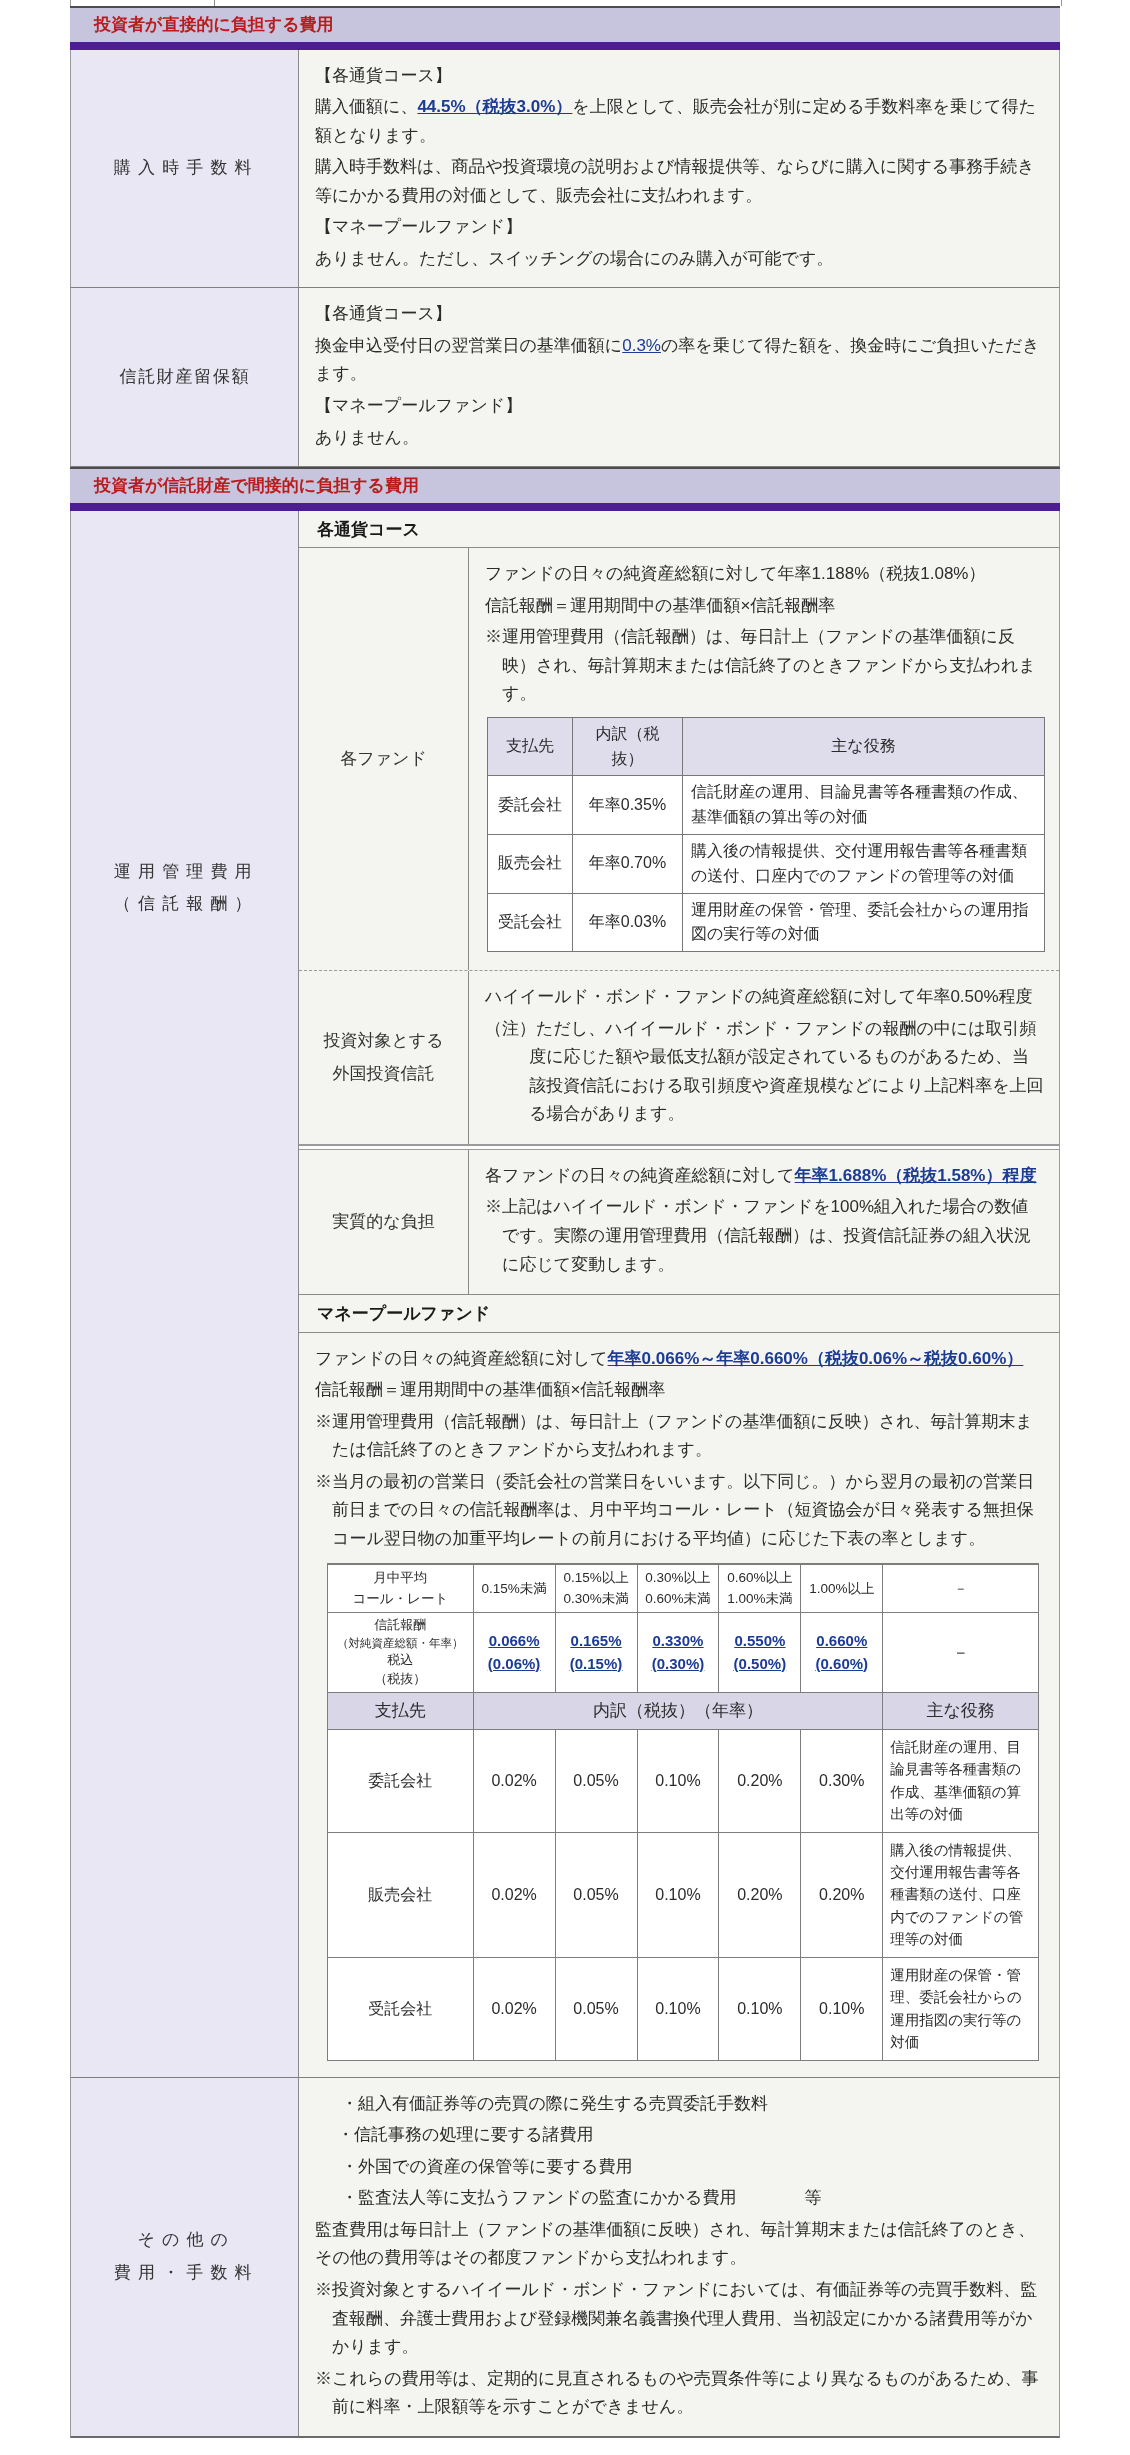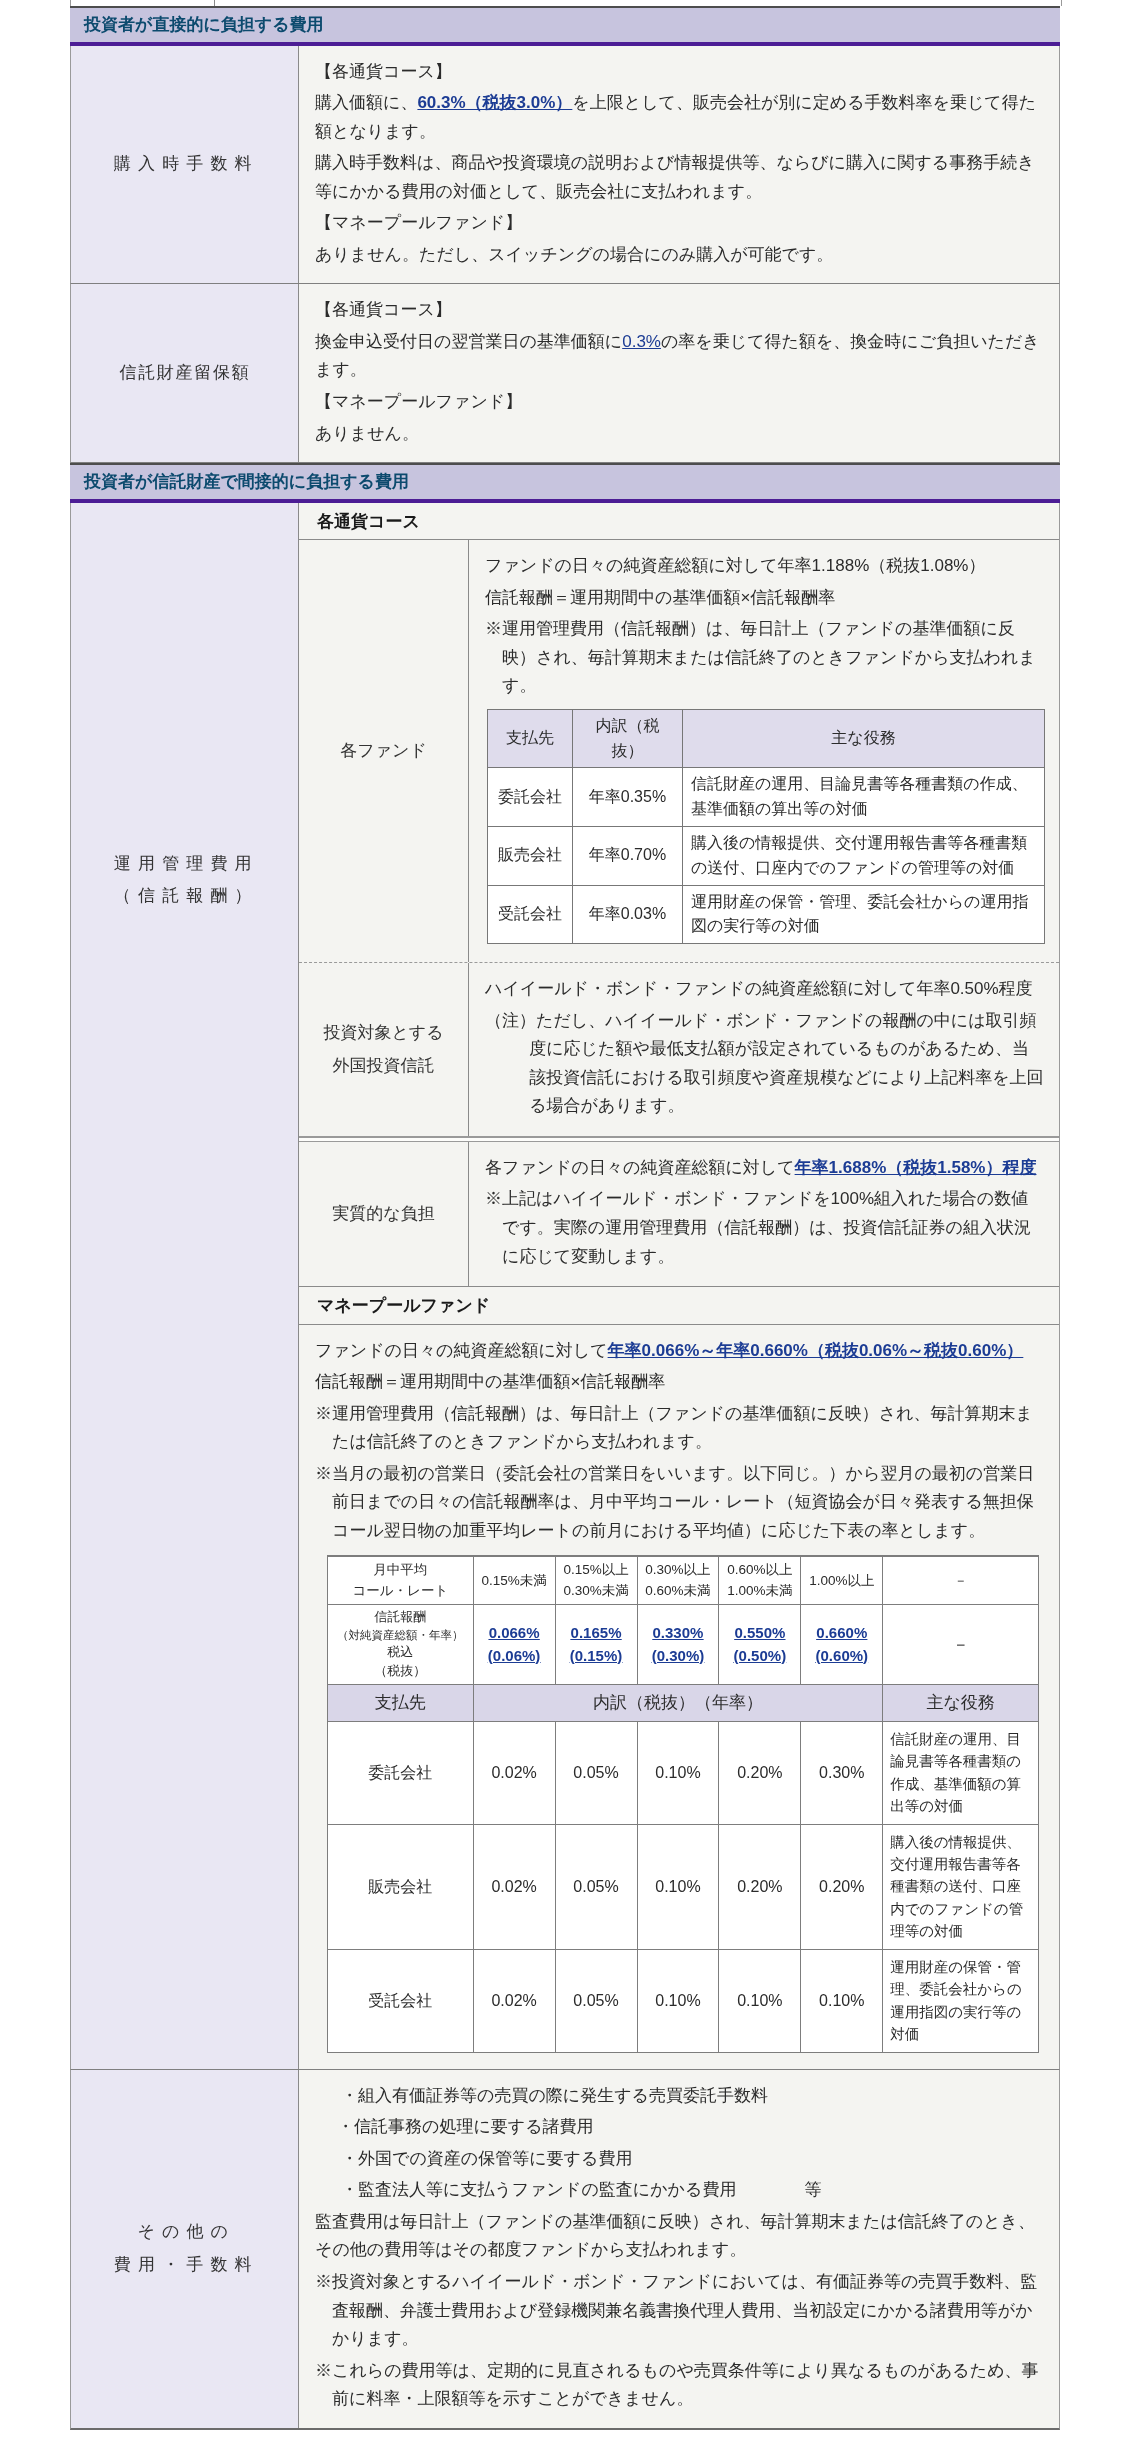--- a/index.html
+++ b/index.html
@@ -18,23 +18,23 @@
     margin-left:70px;width:990px;height:6px;position:relative;
     border-left:1px solid #9a9a9a;border-right:1px solid #9a9a9a;background:#fff;
   }
   .pre-strip .pre-v{position:absolute;left:143px;top:0;width:1px;height:6px;background:#8a8a8a;}
 
   .fee-table{margin-left:70px;width:990px;}
 
   .sec-hdr{
     background:#c7c4de;
     border-top:2px solid #4d4d4d;
-    border-bottom:4px solid #4c1d95;
-    font-weight:bold;color:#0c4a6e;
-    padding:4px 14px;line-height:1.5;
+    border-bottom:8px solid #4c1d95;
+    font-weight:bold;color:#b91c1c;
+    padding:4px 24px;line-height:1.5;
   }
 
   .row{
     display:flex;align-items:stretch;
     background:#f4f4f1;
     border-bottom:1px solid #7f7f7f;
     border-left:1px solid #9a9a9a;border-right:1px solid #9a9a9a;
   }
   .row.last{border-bottom:2px solid #6b6b6b;}
 
@@ -115,21 +115,21 @@
   <div class="fee-table">
 
     <div class="sec-hdr">投資者が直接的に負担する費用</div>
 
     <div class="row">
       <div class="lbl">
         <span class="ls-wide">購入時手数料</span>
       </div>
       <div class="cnt">
         <p class="para">【各通貨コース】</p>
-        <p class="para"><span>購入価額に、</span><span class="em em-b">60.3%（税抜3.0%）</span><span>を上限として、販売会社が別に定める手数料率を乗じて得た額となります。</span></p>
+        <p class="para"><span>購入価額に、</span><span class="em em-b">44.5%（税抜3.0%）</span><span>を上限として、販売会社が別に定める手数料率を乗じて得た額となります。</span></p>
         <p class="para">購入時手数料は、商品や投資環境の説明および情報提供等、ならびに購入に関する事務手続き等にかかる費用の対価として、販売会社に支払われます。</p>
         <p class="para">【マネープールファンド】</p>
         <p class="para">ありません。ただし、スイッチングの場合にのみ購入が可能です。</p>
       </div>
     </div>
 
     <div class="row">
       <div class="lbl">
         <span class="ls-med">信託財産留保額</span>
       </div>

